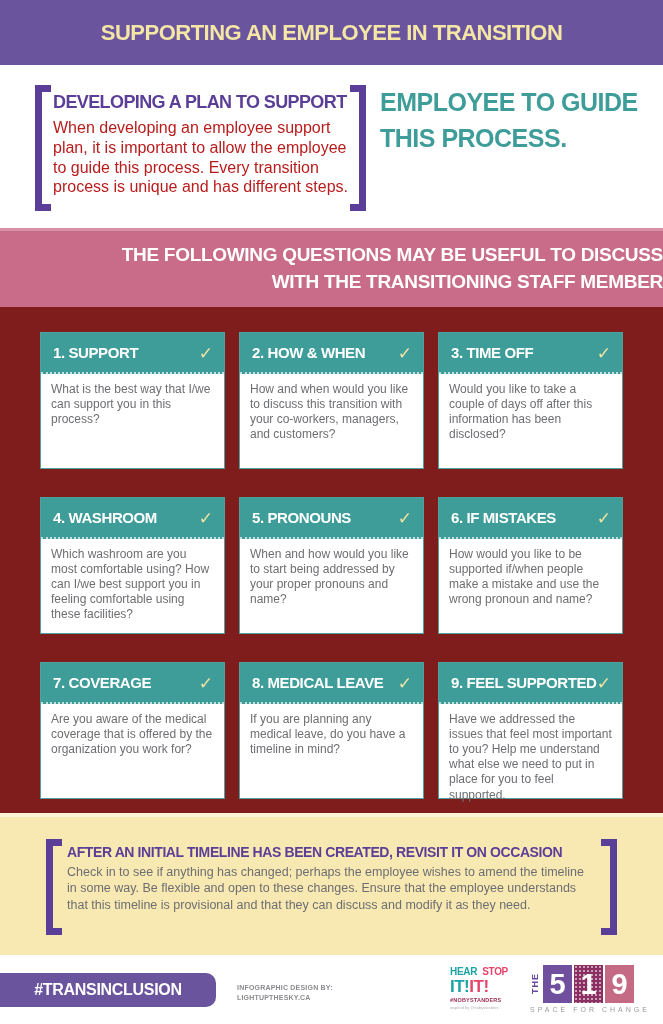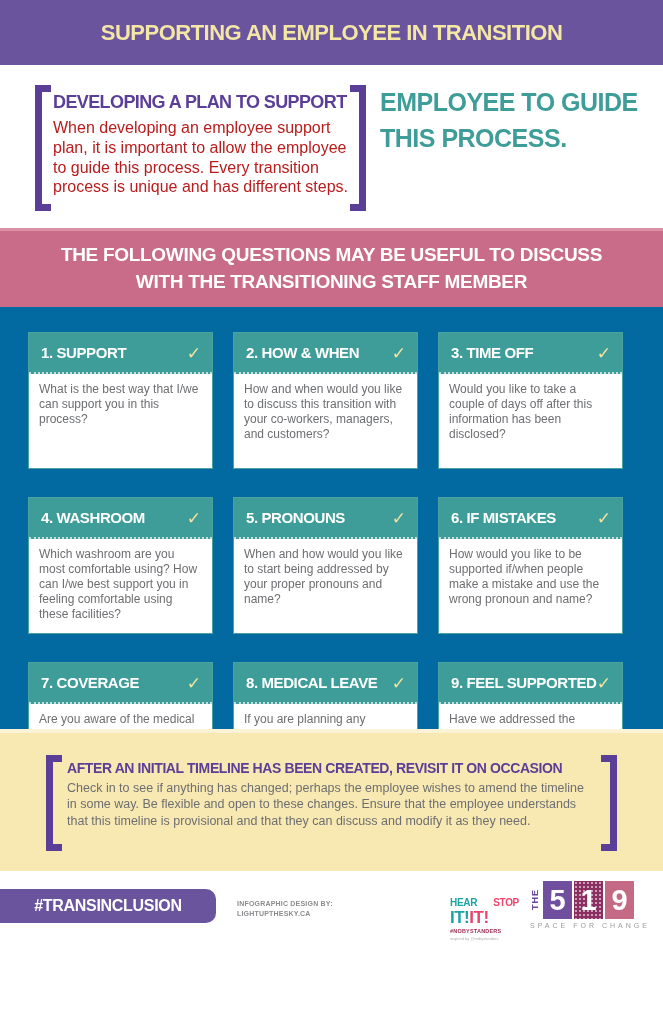--- a/index.html
+++ b/index.html
@@ -17,25 +17,25 @@
   .bracket.right { border-right:7px solid #5B3E97; border-top:7px solid #5B3E97; border-bottom:7px solid #5B3E97; }
   .intro .bracket { top:20px; height:126px; }
   .intro .bracket.left  { left:35px; }
   .intro .bracket.right { left:350px; }
   .intro-text { position:absolute; left:53px; top:27px; width:295px; }
   .intro-text h2 { color:#5B3E97; font-size:18px; font-weight:bold; letter-spacing:-0.6px; margin-bottom:5px; white-space:nowrap; }
   .intro-text p { color:#b91c1c; font-size:16px; line-height:1.24; }
   .callout { position:absolute; left:380px; top:20px; color:#3E9D98; font-size:25px; font-weight:bold; line-height:1.42; letter-spacing:-0.5px; }
 
   
-  .banner { height:79px; background:#C96C89; border-top:3px solid #DA90A5; display:flex; flex-direction:column; align-items:center; justify-content:center; text-align:center; }
+  .banner { height:79px; background:#C96C89; border-top:3px solid #DA90A5; display:flex; flex-direction:column; align-items:flex-end; justify-content:center; text-align:center; }
   .banner div { color:#ffffff; font-size:19px; font-weight:bold; letter-spacing:-0.3px; line-height:1.4; }
 
   
-  .cards { height:422px; padding:25px 40px 0 28px; display:grid; grid-template-columns:185px 185px 185px; grid-auto-rows:137px; justify-content:space-between; row-gap:28px; background:#0369a1; }
+  .cards { height:506px; padding:25px 40px 0 40px; display:grid; grid-template-columns:185px 185px 185px; grid-auto-rows:137px; justify-content:space-between; row-gap:28px; background:#7f1d1d; }
   .card { border:1px solid #4AA39E; background:#ffffff; display:flex; flex-direction:column; }
   .card-head { height:41px; flex:0 0 41px; background:#3E9D98; color:#fff; display:flex; align-items:center; justify-content:space-between; padding:0 11px 0 12px; border-bottom:2px dotted #C4E0DE; }
   .card-head .title { font-size:15px; font-weight:bold; letter-spacing:-0.4px; white-space:nowrap; }
   .card-head .check { color:#F2E3A3; font-size:17px; font-weight:bold; font-family:"DejaVu Sans",sans-serif; }
   .card-body { padding:8px 10px; color:#6D6E71; font-size:12px; line-height:1.26; }
 
   
   .timeline { height:142px; background:#F8E9B3; border-top:4px solid #FCF3D6; position:relative; }
   .timeline .bracket { top:22px; height:96px; }
   .timeline .bracket.left  { left:46px;  border-color:#5B3E97; }
@@ -44,21 +44,21 @@
   .timeline-text h2 { color:#5B3E97; font-size:14px; font-weight:bold; letter-spacing:-0.4px; white-space:nowrap; margin-bottom:4px; }
   .timeline-text p { color:#6D6E71; font-size:12.5px; line-height:1.3; }
 
   
   .footer { height:69px; background:#ffffff; position:relative; }
   .hashtag-badge { position:absolute; left:0; top:18px; width:216px; height:34px; background:#6A549D; border-radius:0 10px 10px 0; display:flex; align-items:center; justify-content:center; }
   .hashtag-badge span { color:#ffffff; font-size:16px; font-weight:bold; letter-spacing:-0.3px; }
   .credit { position:absolute; left:237px; top:28px; color:#8B8C8F; font-size:7px; font-weight:bold; letter-spacing:0.2px; line-height:1.4; text-transform:uppercase; }
 
   .hearit { position:absolute; left:450px; top:12px; width:66px; text-align:left; line-height:1; }
-  .hearit .row1 { display:flex; gap:16px;margin-top:15px; }
+  .hearit .row1 { display:flex; gap:5px; }
   .hearit .row1 span { font-size:10px; font-weight:bold; letter-spacing:-0.3px; }
   .hearit .row2 { display:flex; gap:0; margin-top:1px; }
   .hearit .row2 span { font-size:17px; font-weight:bold; letter-spacing:-0.5px; }
   .hearit .teal { color:#1CA3A3; }
   .hearit .pink { color:#E8446B; }
   .hearit .tag { margin-top:3px; color:#9E2B52; font-size:5.5px; font-weight:bold; letter-spacing:0.2px; }
   .hearit .sub { margin-top:2px; color:#B0B0B2; font-size:4px; }
 
   .the519 { position:absolute; left:530px; top:10px; }
   .the519 .lockup { display:flex; align-items:stretch; height:38px; }

